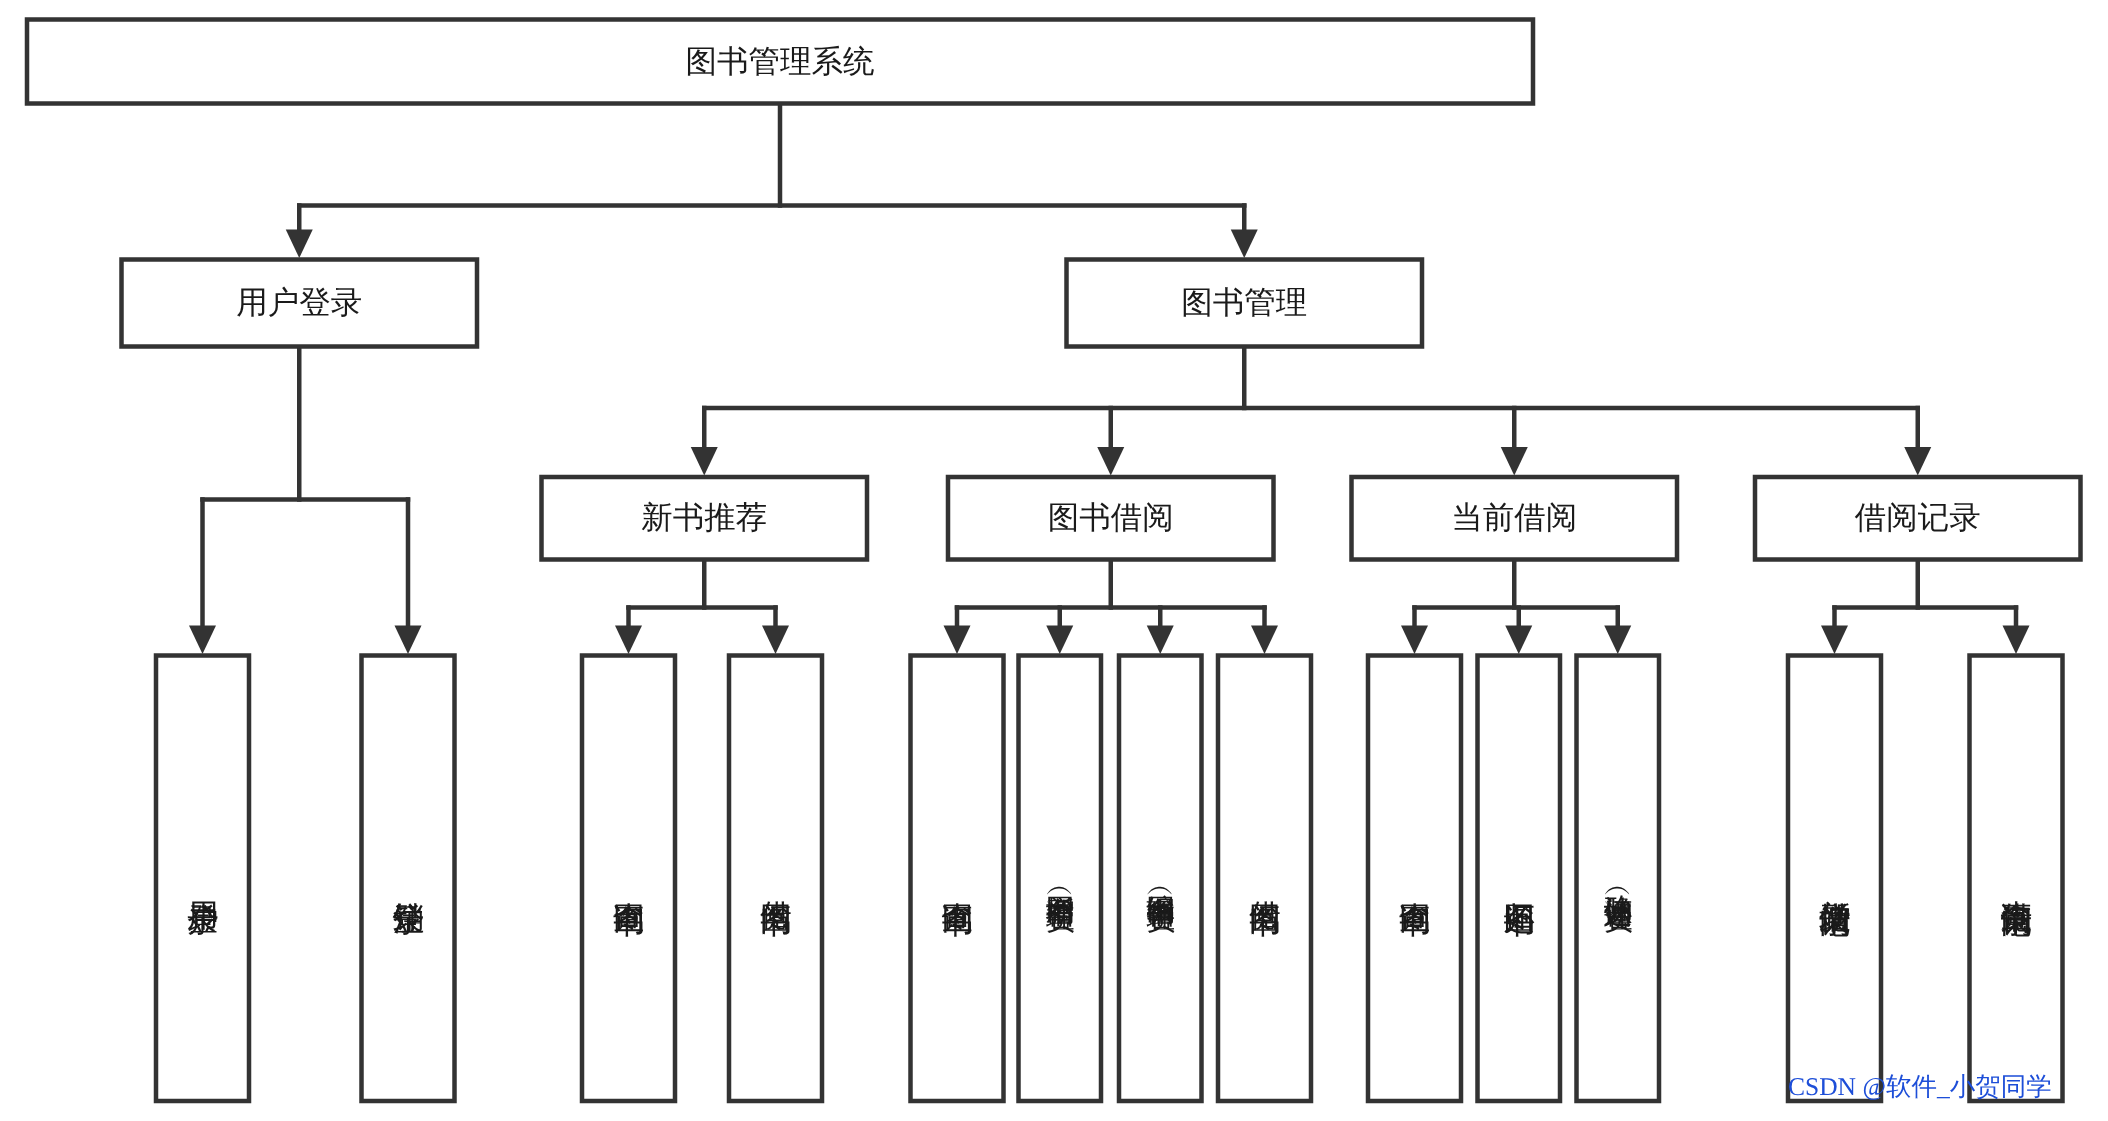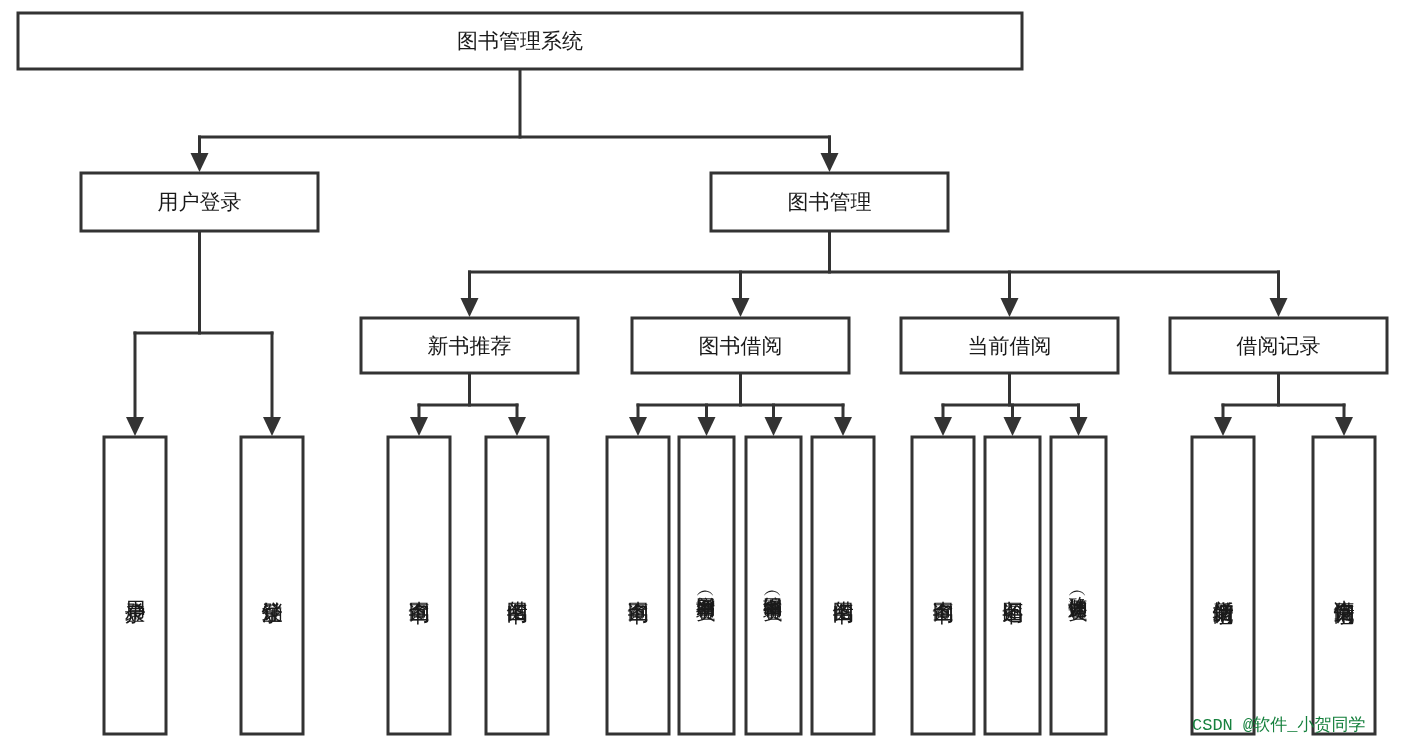--- a/index.html
+++ b/index.html
@@ -58,23 +58,23 @@
     line-height: 1.08;
     letter-spacing: 1px;
     display: flex;
     align-items: center;
     justify-content: center;
     white-space: nowrap;
     pointer-events: none;
   }
   .watermark {
     position: absolute;
-    font-family: Liberation Mono, monospace;
+    font-family: Liberation Serif, serif;
     font-size: 17px;
-    color: #15803d;
+    color: #1d4ed8;
     white-space: nowrap;
     user-select: none;
   }
 </style>
 </head>
 <body>
 
 <div id="diagram-root">
   <svg class="flow" viewBox="0 0 1405 747">
     <g id="edges-layer">

